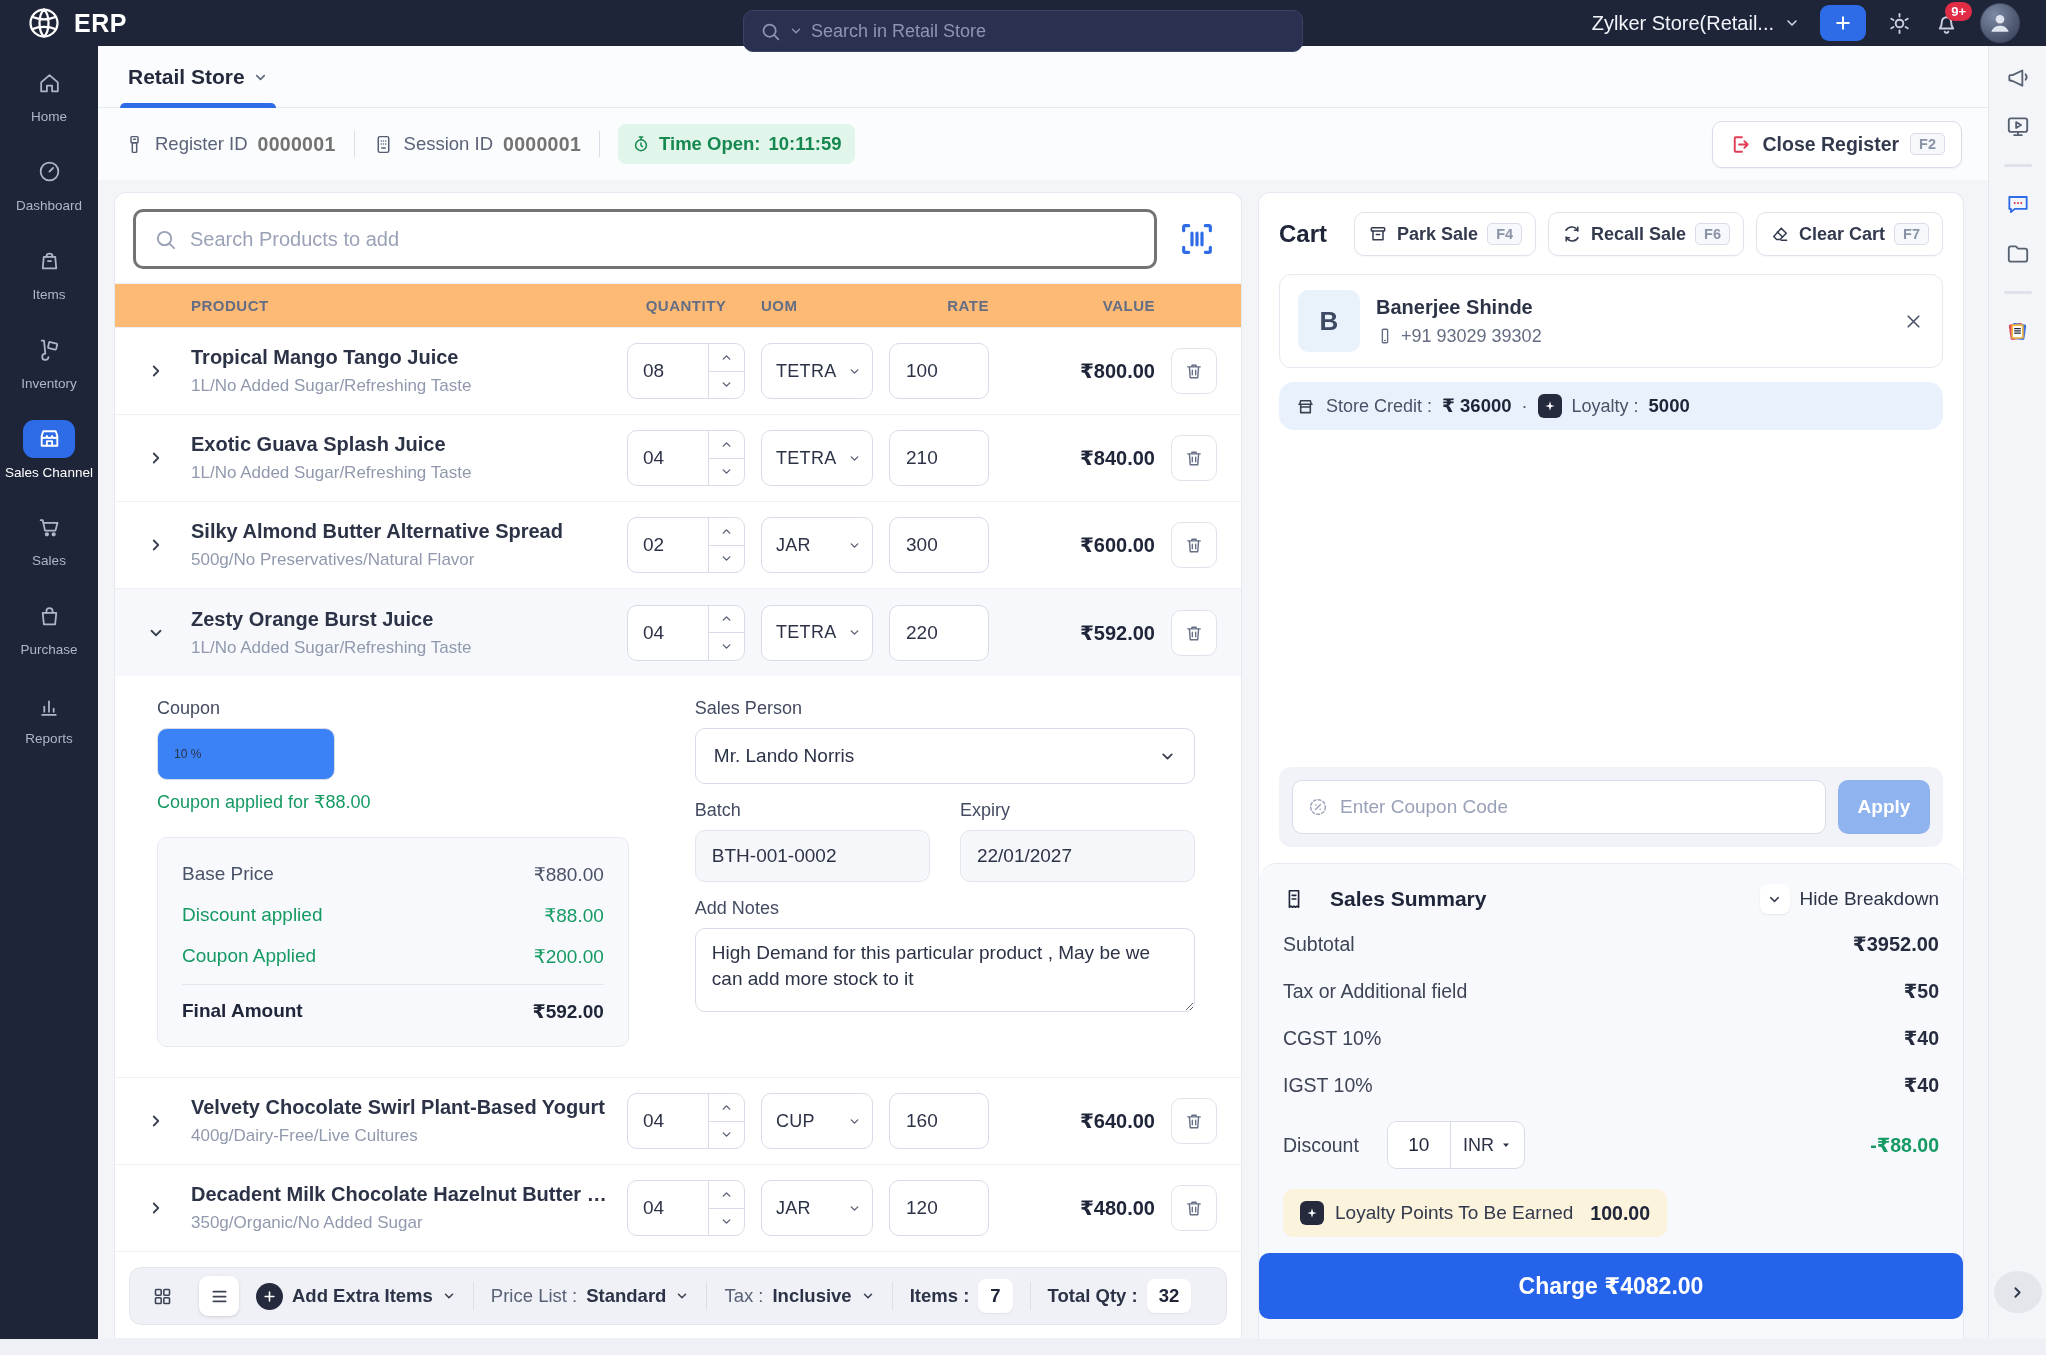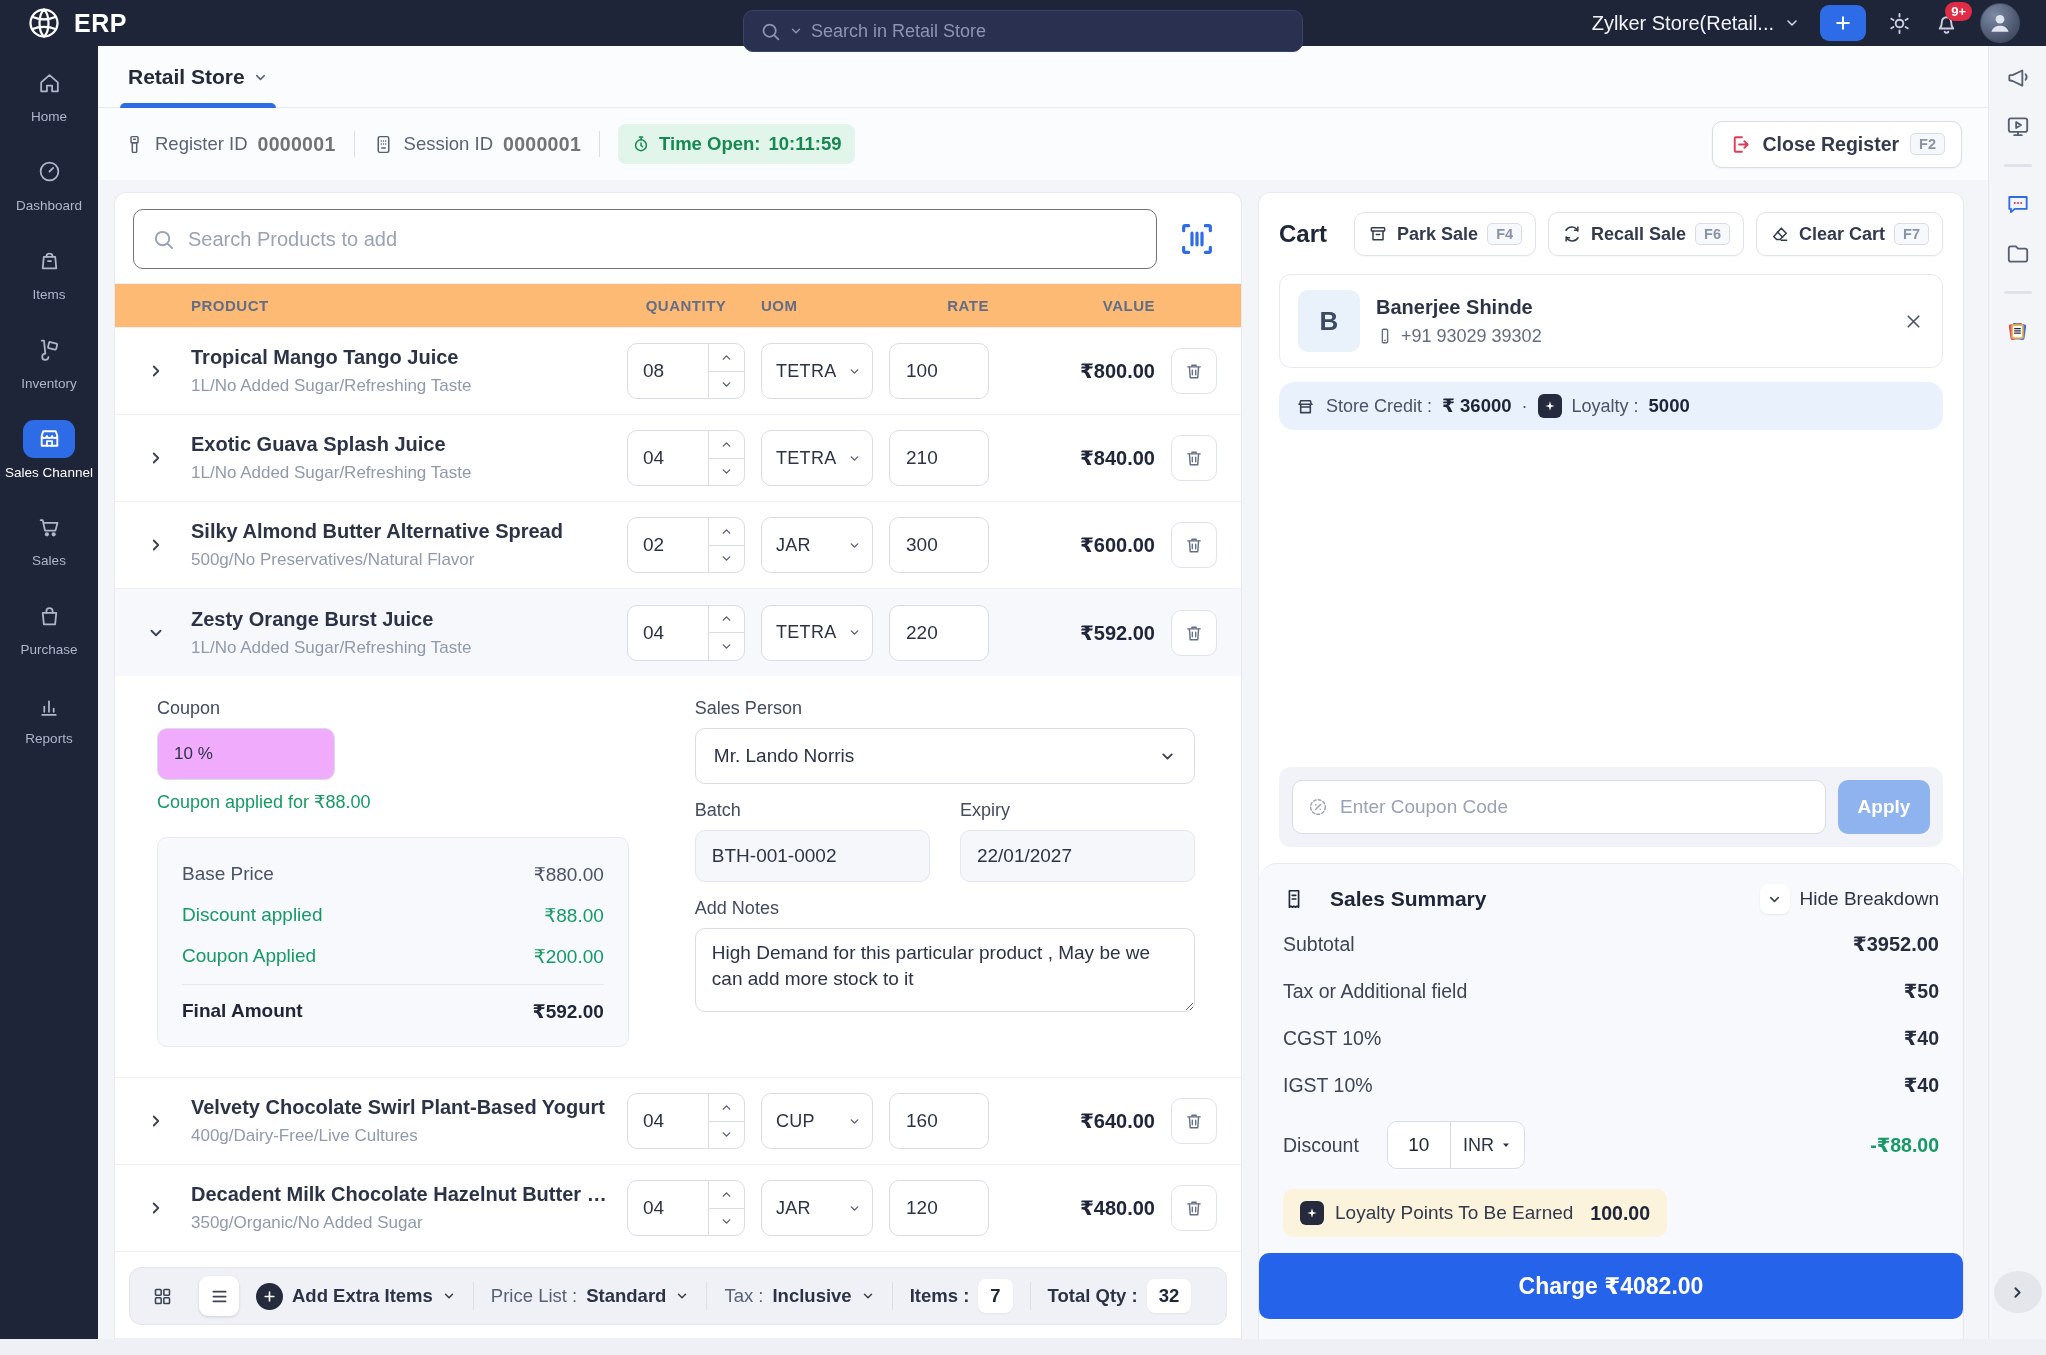--- a/index.html
+++ b/index.html
@@ -43,21 +43,21 @@
   .vsep { width:1px; height:26px; background:#dadee8; }
   .time-badge { display:flex; align-items:center; gap:8px; background:#e1f5ea; color:#15894f; border-radius:8px; padding:9px 13px; font-size:18.5px; font-weight:600; }
   .close-btn { margin-left:auto; display:flex; align-items:center; gap:11px; background:#fff; border:1px solid #d9dde8; border-radius:10px; padding:11px 16px; font-size:19.5px; font-weight:600; color:#333a4e; cursor:pointer; box-shadow:0 1px 2px rgba(16,24,40,.05); font-family:inherit; }
   .kbd { border:1px solid #d9dde8; background:#f7f8fb; border-radius:5px; padding:2px 8px; font-size:14.5px; color:#8a92a6; font-weight:600; }
 
   .panels { flex:1; min-height:0; display:flex; gap:16px; padding:12px 24px 0 16px; }
 
   
   .products-panel { flex:1; min-width:0; background:#fff; border:1px solid #e6e9f0; border-bottom:none; border-radius:12px 12px 0 0; display:flex; flex-direction:column; position:relative; overflow:hidden; }
   .psearch-row { padding:16px 18px 14px; display:flex; align-items:center; gap:14px; }
-  .psearch { flex:1; height:60px; border:1px solid #737373; border-radius:10px; display:flex; align-items:center; gap:13px; padding:0 18px; color:#9aa2b7; }
+  .psearch { flex:1; height:60px; border:3px solid #737373; border-radius:10px; display:flex; align-items:center; gap:13px; padding:0 18px; color:#9aa2b7; }
   .psearch input { flex:1; border:none; outline:none; font-size:20px; color:#2c3347; font-family:inherit; background:transparent; }
   .psearch input::placeholder { color:#9aa2b7; }
   .scan-btn { width:52px; height:52px; border:none; background:none; color:#2e6be6; display:flex; align-items:center; justify-content:center; cursor:pointer; }
 
   .tgrid { display:grid; grid-template-columns:38px minmax(0,1fr) 118px 112px 100px 150px 48px; gap:16px; align-items:center; padding:0 22px; }
   .thead { background:#fdba74; border-top:1px solid #edeff5; border-bottom:1px solid #edeff5; padding-top:13px; padding-bottom:13px; color:#646d84; font-size:15px; font-weight:700; letter-spacing:.5px; }
   .th-c { text-align:center; } .th-r { text-align:right; }
 
   .rows { flex:1; min-height:0; overflow:hidden; }
   .prow { padding-top:15px; padding-bottom:15px; border-bottom:1px solid #eef0f5; min-height:87px; }
@@ -71,21 +71,21 @@
   .arrows button { flex:1; display:flex; align-items:center; justify-content:center; background:none; border:none; color:#5a6175; cursor:pointer; }
   .arrows button:first-child { border-bottom:1px solid #d8dce8; }
   .uom-select { height:56px; border:1px solid #d8dce8; border-radius:10px; display:flex; align-items:center; justify-content:space-between; padding:0 11px 0 14px; font-size:18px; color:#2c3347; letter-spacing:.3px; background:#fff; cursor:pointer; }
   .rate-box { height:56px; border:1px solid #d8dce8; border-radius:10px; display:flex; align-items:center; justify-content:flex-start; padding:0 16px; font-size:19px; color:#2c3347; background:#fff; }
   .val { text-align:right; font-size:20px; font-weight:700; color:#20263a; white-space:nowrap; }
   .trash-btn { width:46px; height:46px; border:1px solid #dfe3ec; border-radius:10px; background:#fff; color:#666f85; display:flex; align-items:center; justify-content:center; cursor:pointer; }
 
   
   .detail { background:#fff; border-bottom:1px solid #eef0f5; padding:6px 46px 30px 42px; display:grid; grid-template-columns:1fr 1.06fr; column-gap:66px; }
   .f-label { font-size:18px; color:#434b61; margin:16px 0 9px; }
-  .coupon-input { width:178px; height:52px; border:1px solid #d8dce8; border-radius:10px; padding:0 16px; font-size:17px; color:#2c3347; display:flex; align-items:center; background:#f0abfc; }
+  .coupon-input { width:178px; height:52px; border:1px solid #d8dce8; border-radius:10px; padding:0 16px; font-size:12px; color:#2c3347; display:flex; align-items:center; background:#3b82f6; }
   .coupon-msg { color:#169a63; font-size:18px; margin-top:11px; }
   .breakdown { margin-top:24px; border:1px solid #e8eaf2; background:#f8f9fc; border-radius:10px; padding:16px 24px 14px; }
   .bd-row { display:flex; justify-content:space-between; padding:9px 0; font-size:19px; color:#4a5268; }
   .bd-row.green { color:#169a63; }
   .bd-final { border-top:1px solid #e3e6ee; margin-top:7px; padding-top:15px; font-weight:700; color:#20263a; }
   .select-box { height:56px; width:100%; border:1px solid #d8dce8; border-radius:10px; display:flex; align-items:center; justify-content:space-between; padding:0 18px; font-size:19px; color:#2c3347; background:#fff; cursor:pointer; }
   .two-col { display:grid; grid-template-columns:1fr 1fr; column-gap:30px; }
   .ro-input { height:52px; border:1px solid #e3e6ee; background:#f6f7fb; border-radius:10px; display:flex; align-items:center; padding:0 16px; font-size:19px; color:#2c3347; }
   .notes { width:100%; height:84px; border:1px solid #d8dce8; border-radius:10px; padding:11px 16px; font-size:19px; color:#2c3347; font-family:inherit; line-height:1.35; resize:both; outline:none; }
 

